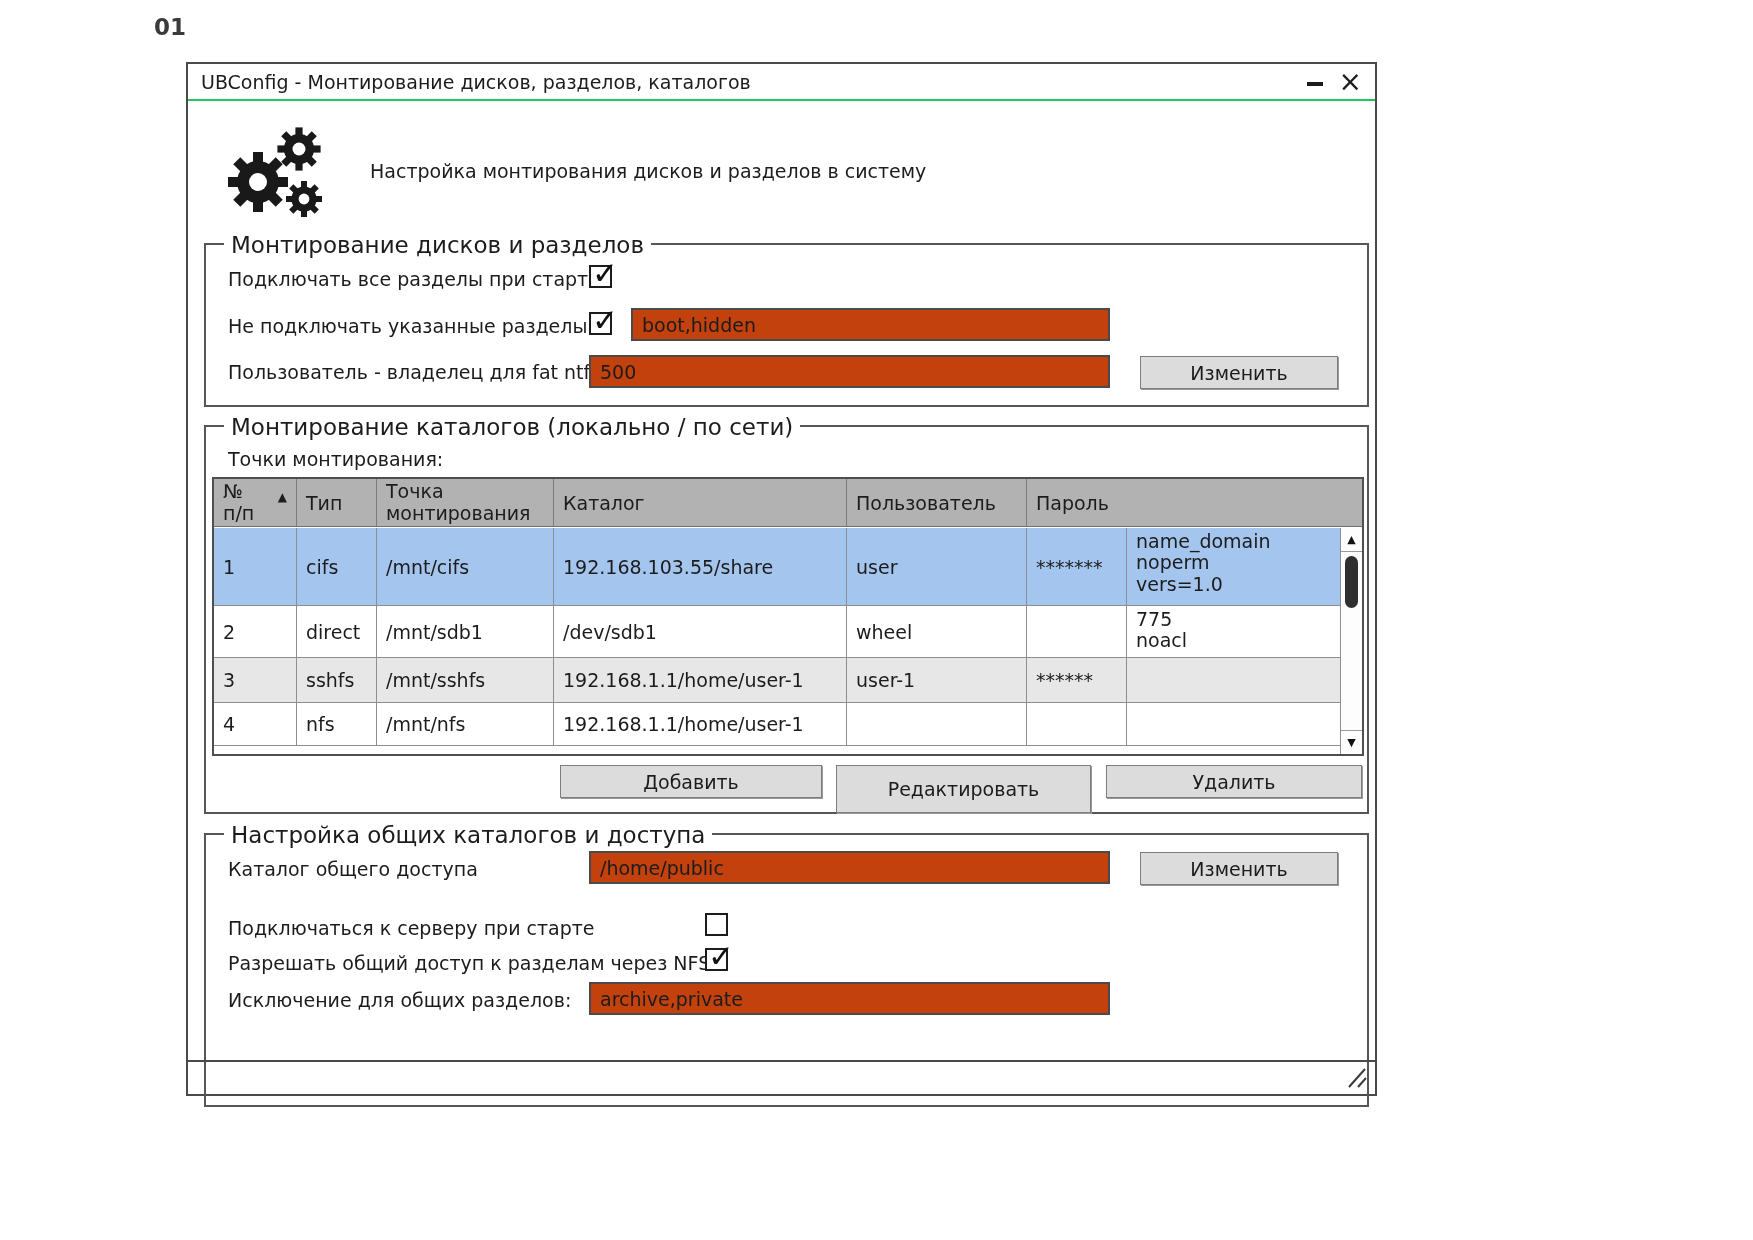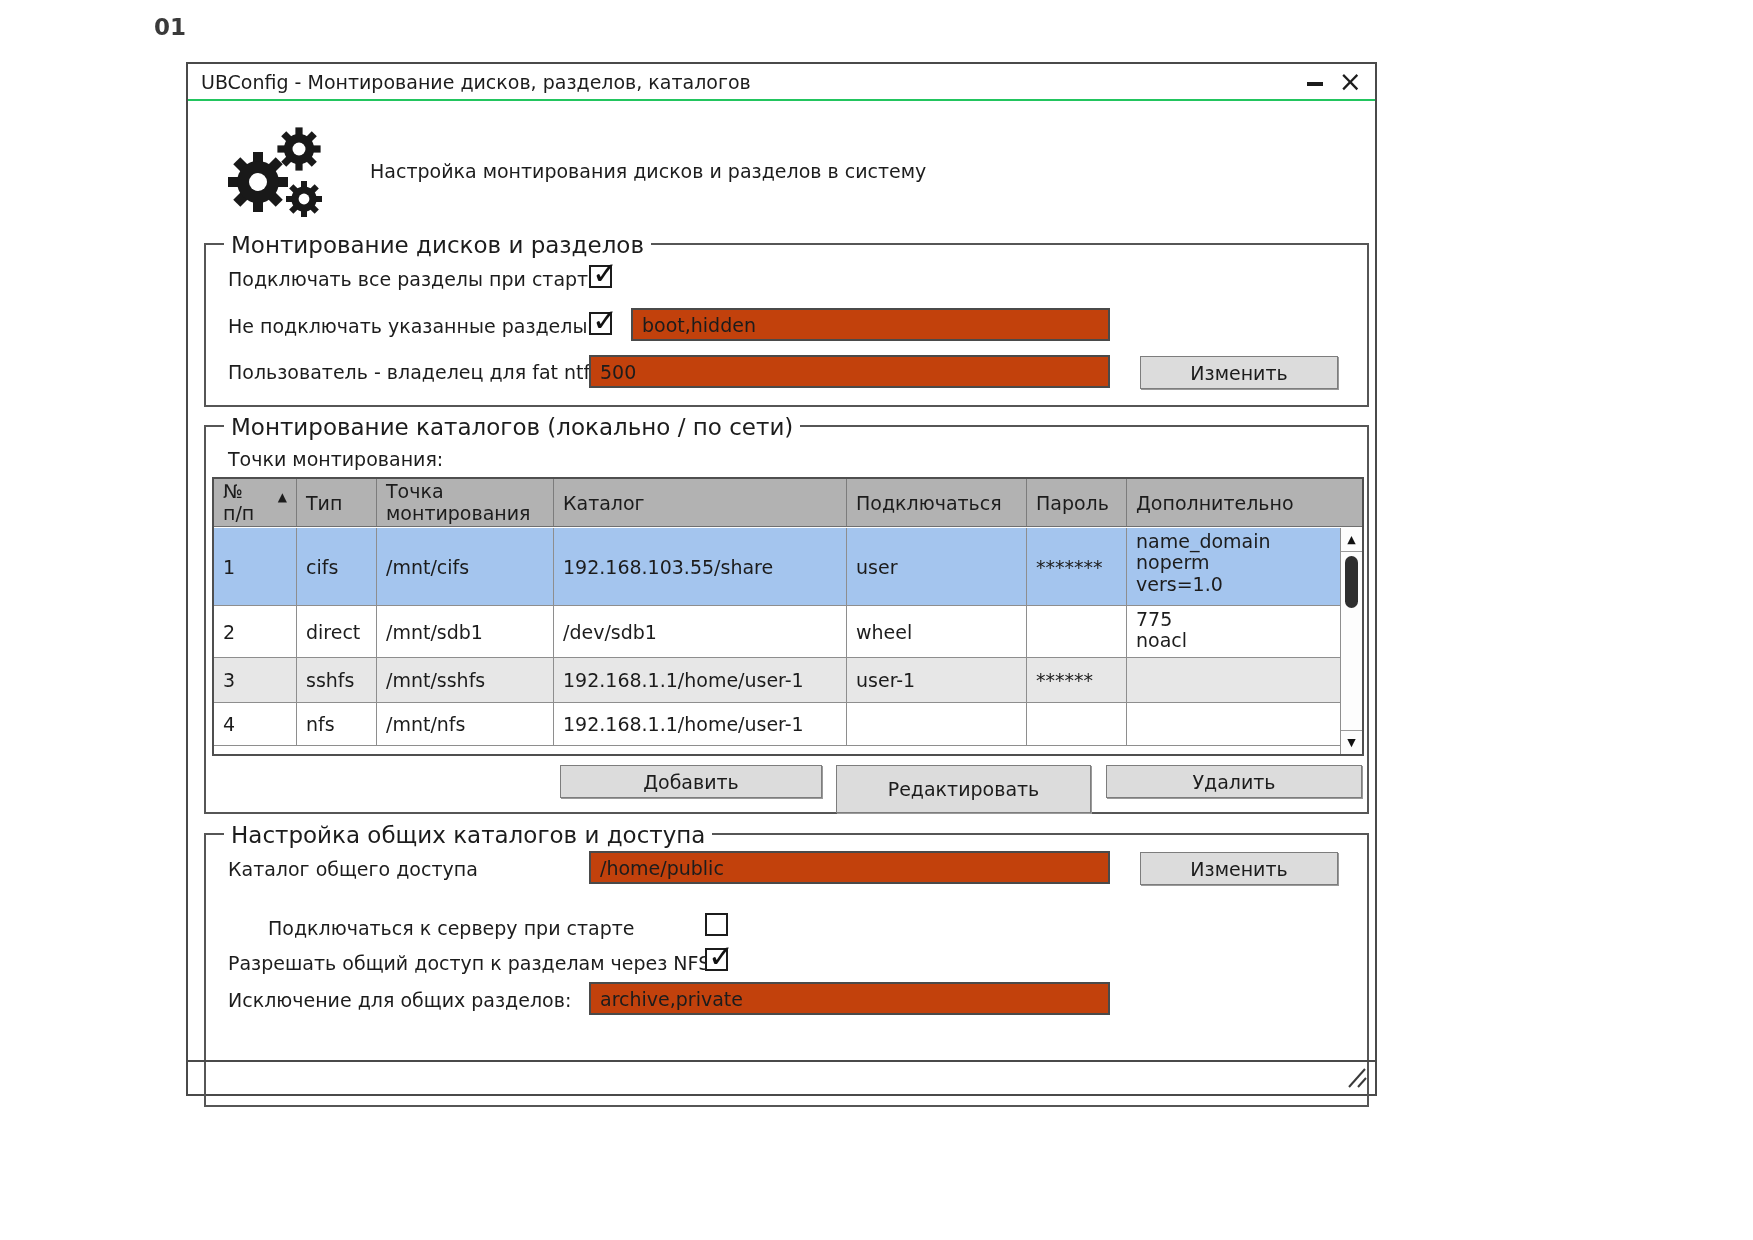--- a/index.html
+++ b/index.html
@@ -126,23 +126,22 @@
     <div class="thead">
       <div class="th">
         <span class="pre">№
 п/п</span>
         <span class="sort">▲</span>
       </div>
       <div class="th">Тип</div>
       <div class="th pre">Точка
 монтирования</div>
       <div class="th">Каталог</div>
-      <div class="th">Подключаться</div>
+      <div class="th">Пользователь</div>
       <div class="th">Пароль</div>
-      <div class="th">Дополнительно</div>
     </div>
 
     <div class="tbody">
       <div class="trow selected" style="height:78px;">
         <div class="td">1</div>
         <div class="td">cifs</div>
         <div class="td">/mnt/cifs</div>
         <div class="td">192.168.103.55/share</div>
         <div class="td">user</div>
         <div class="td">*******</div>
@@ -192,21 +191,21 @@
   <button class="btn" style="left:918px; top:701px; width:256px; height:33px;">Удалить</button>
 
   <div class="group" style="left:16px; top:769px; width:1165px; height:274px;text-decoration:underline;">
     <span class="group-legend">Настройка общих каталогов и доступа</span>
   </div>
 
   <div class="lbl" style="left:40px; top:794px;">Каталог общего доступа</div>
   <input class="field" style="left: 401px; top: 787px; width: 521px; height: 33px;" value="/home/public">
   <button class="btn" style="left:952px; top:788px; width:198px; height:33px;">Изменить</button>
 
-  <div class="lbl" style="left:40px; top:853px;margin-left:40px;">Подключаться к серверу при старте</div>
+  <div class="lbl" style="left:40px; top:853px;">Подключаться к серверу при старте</div>
   <span class="cb" style="left:517px; top:849px;"></span>
 
   <div class="lbl" style="left:40px; top:888px;">Разрешать общий доступ к разделам через NFS</div>
   <span class="cb" style="left:517px; top:884px;">
     <span class="mark">✓</span>
   </span>
 
   <div class="lbl" style="left:40px; top:925px;">Исключение для общих разделов:</div>
   <input class="field" style="left: 401px; top: 918px; width: 521px; height: 33px;" value="archive,private">
 

